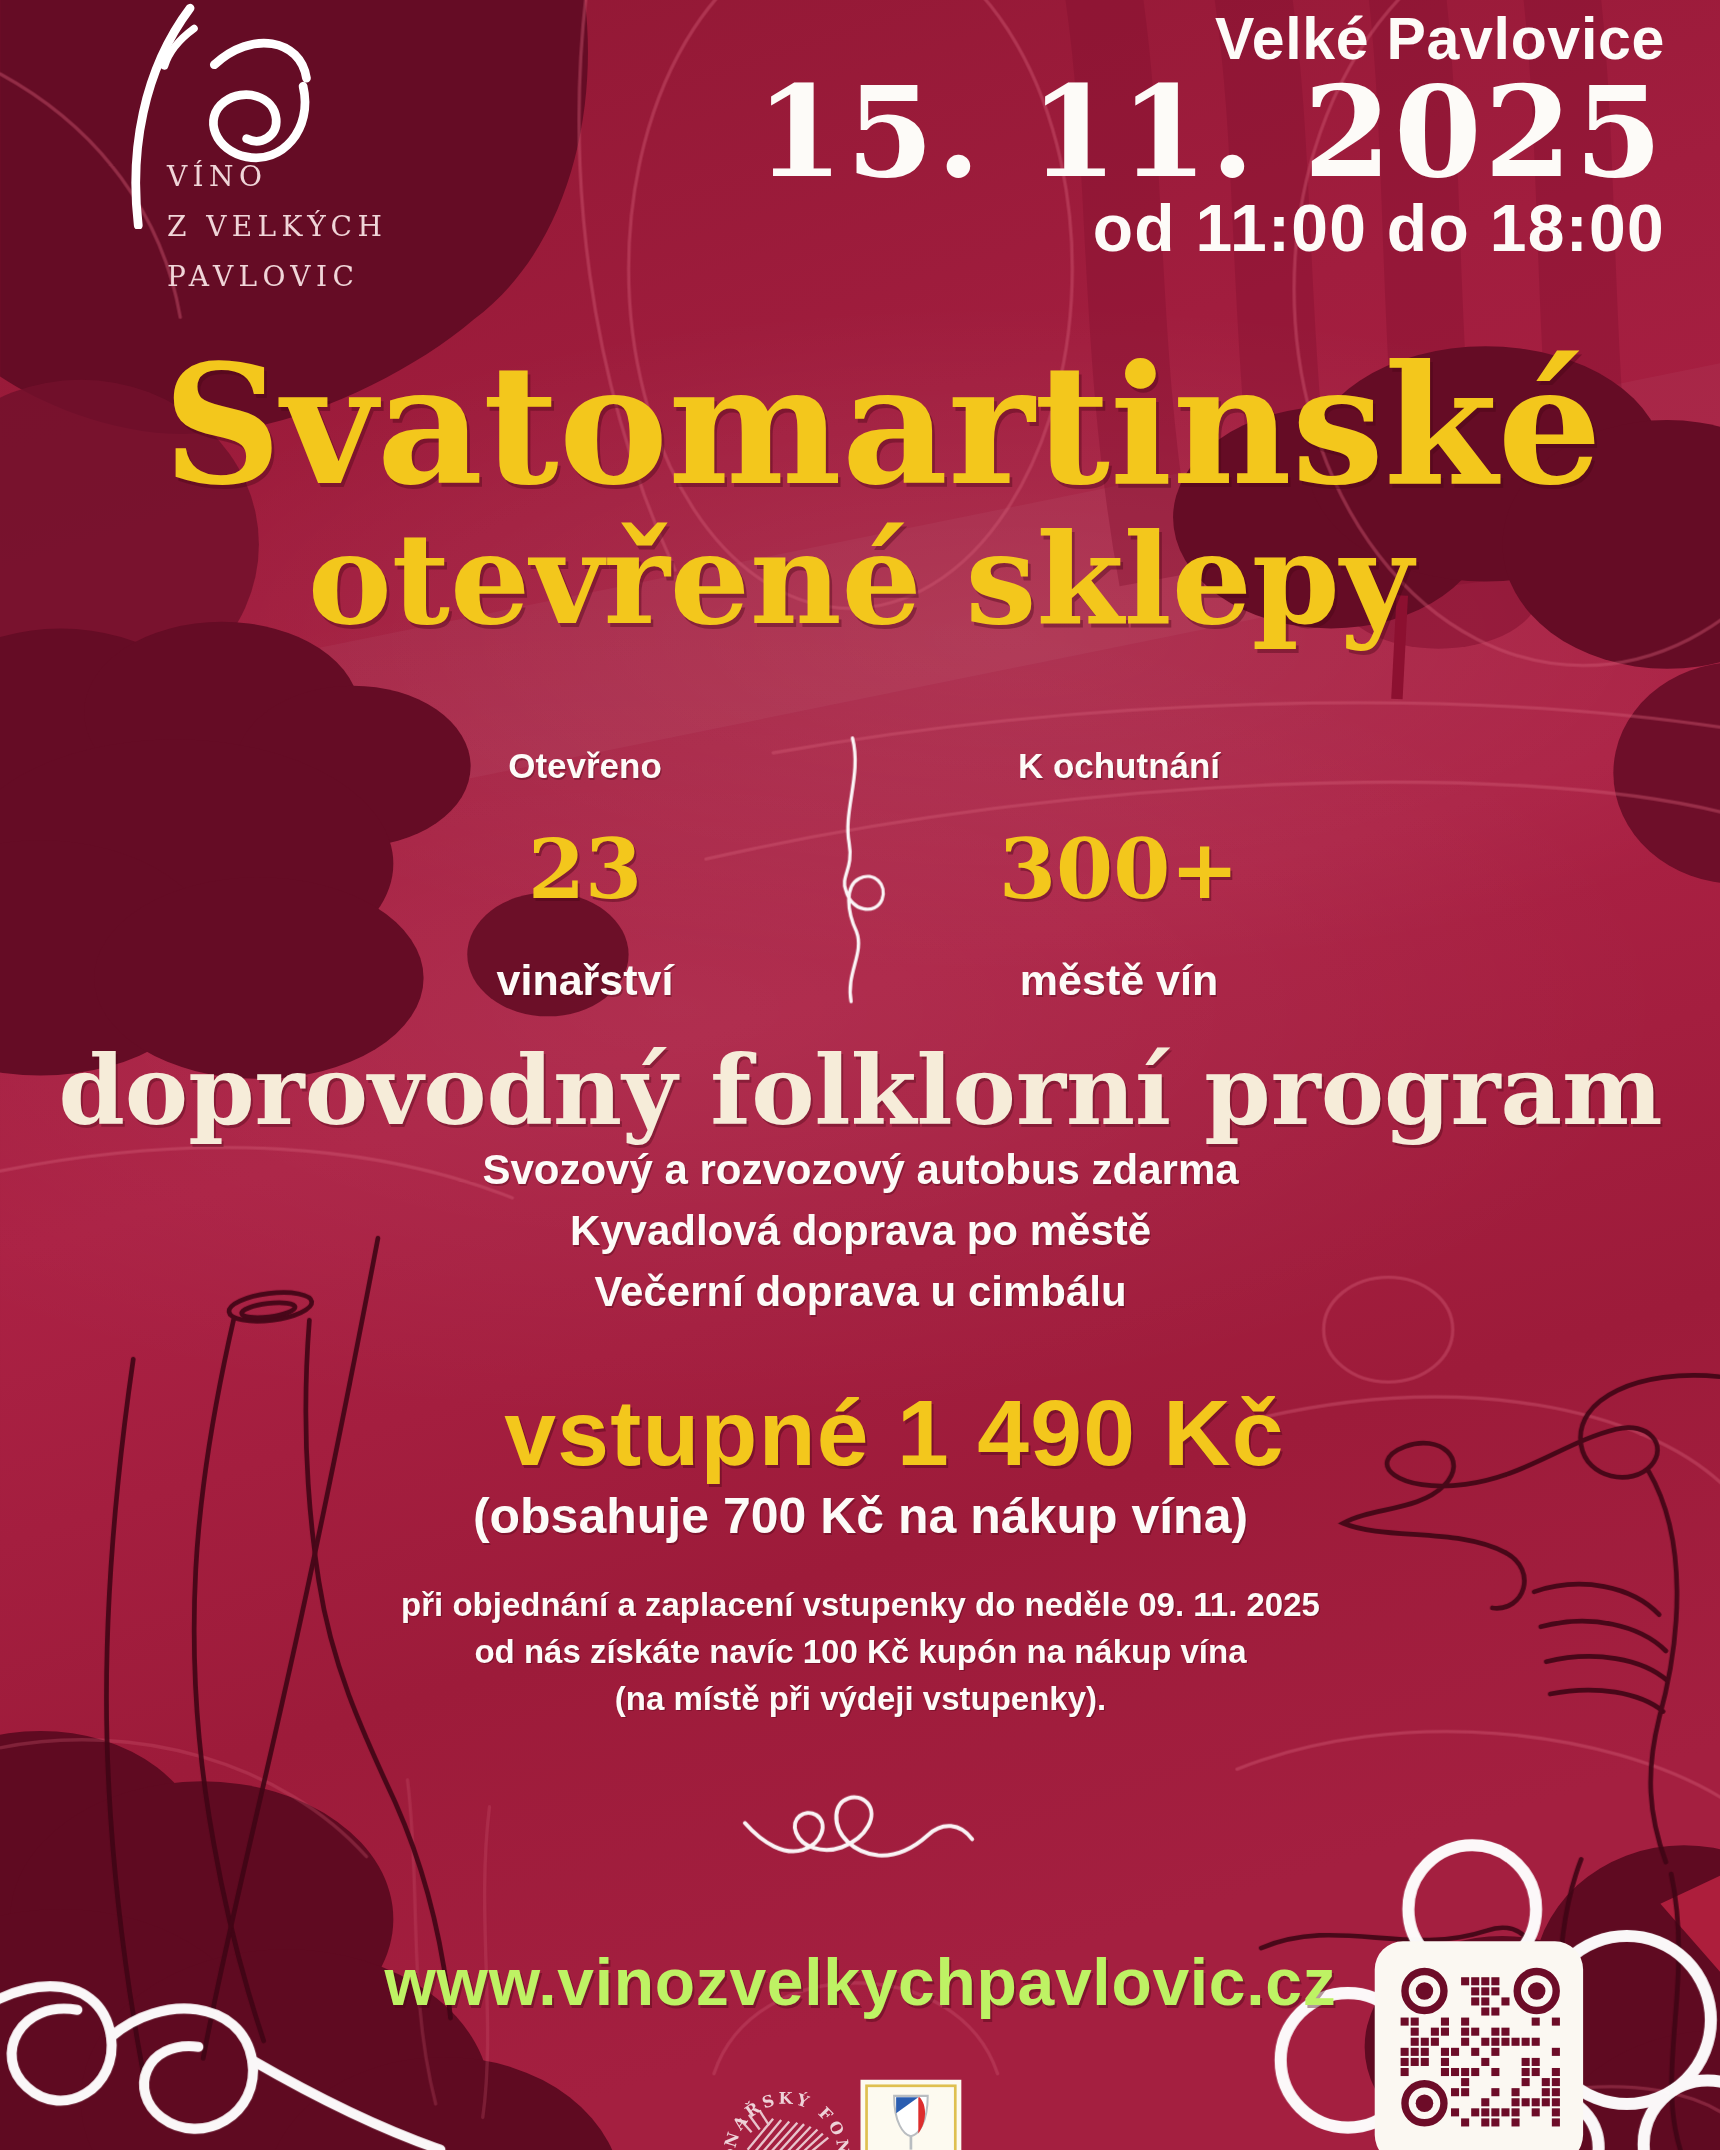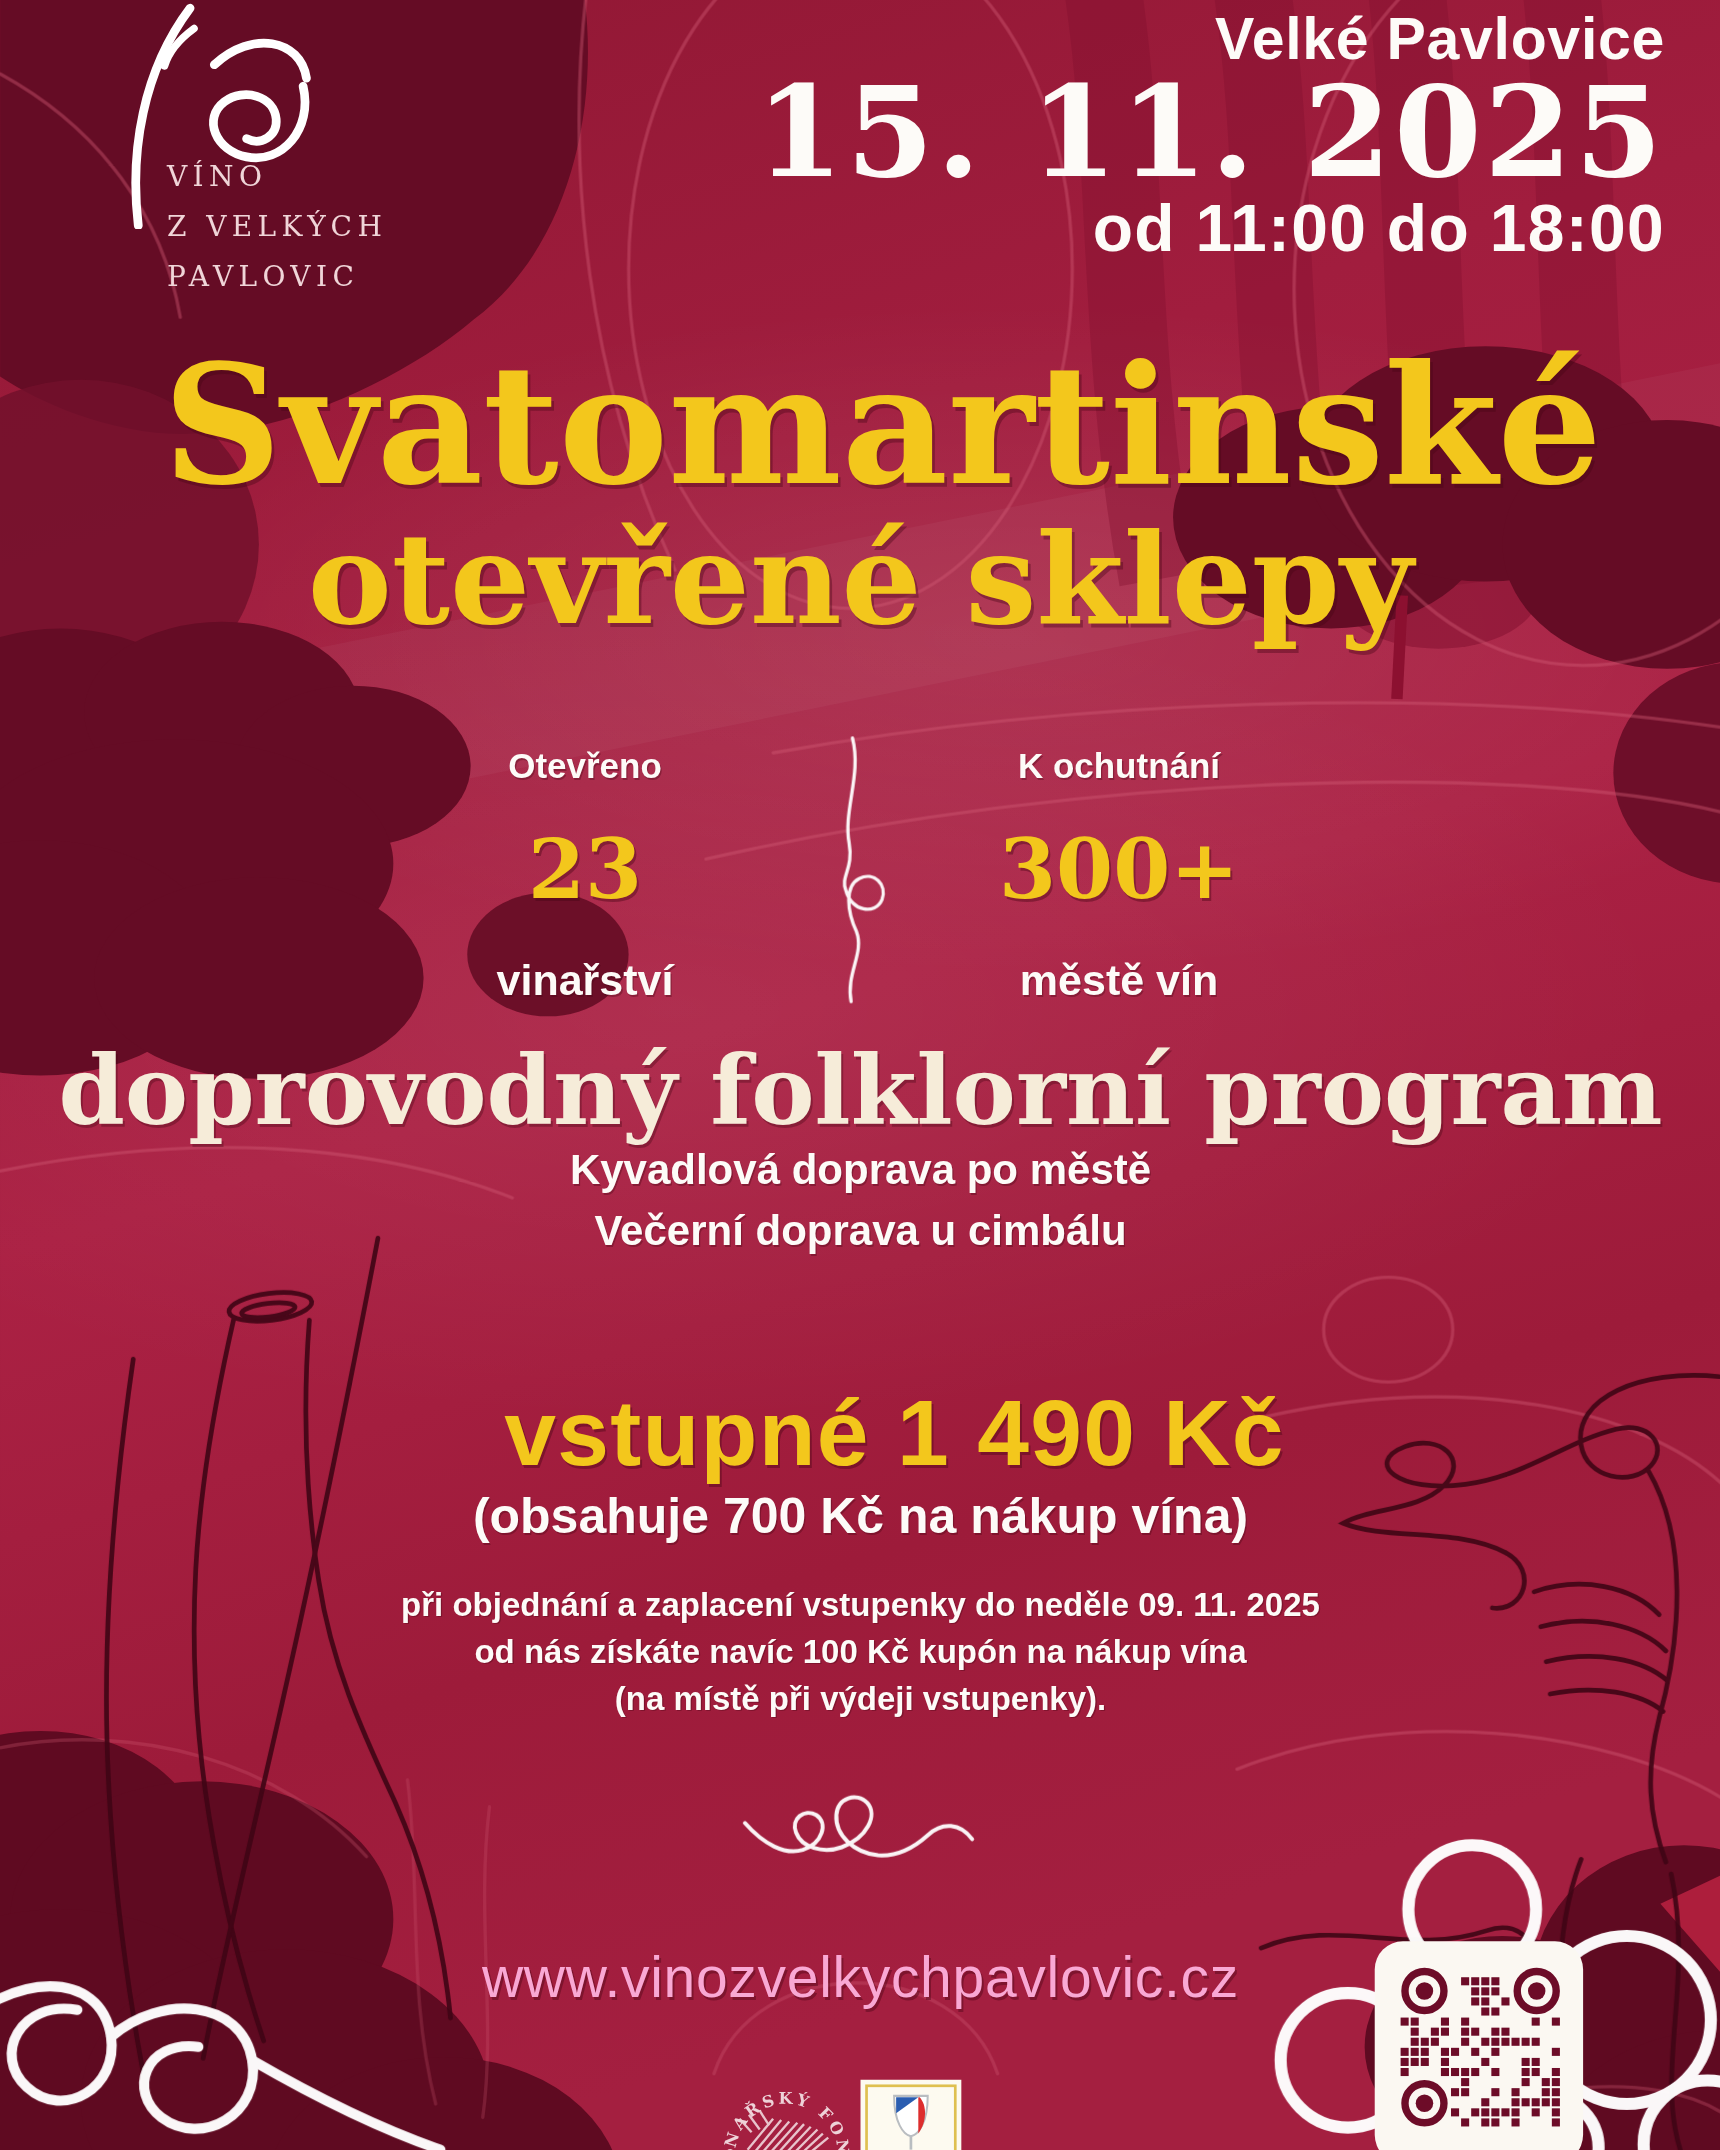--- a/index.html
+++ b/index.html
@@ -39,21 +39,21 @@
     text-shadow:1.3px 2px 0 rgba(70,5,20,.35);}
 
   .price{top:1380px;font-size:93px;font-weight:bold;color:#f3c71c;letter-spacing:1.3px;
     text-shadow:2px 3.4px 0 rgba(70,5,20,.4);padding-left:34px;}
   .price-note{top:1487px;font-size:50px;font-weight:bold;color:#fdfbf8;
     text-shadow:1.3px 2px 0 rgba(70,5,20,.35);}
 
   .promo{top:1581px;font-size:33px;font-weight:bold;color:#fdfbf8;line-height:47px;
     text-shadow:1.3px 1.3px 0 rgba(70,5,20,.35);}
 
-  .site{top:1944px;font-size:57px;font-weight:normal;color:#f9a8d4;letter-spacing:0.7px;
+  .site{top:1944px;font-size:66px;font-weight:bold;color:#bef264;letter-spacing:0.7px;
     text-shadow:2px 2.7px 0 rgba(70,5,20,.4);}
 </style>
 </head>
 <body>
 
 <div class="poster">
 
   <svg width="1721" height="2151" viewBox="0 0 2560 3200">
     <defs>
       <linearGradient id="bgGrad" x1="0" y1="0" x2="0.25" y2="1">
@@ -197,20 +197,21 @@
     <div class="stat-unit">vinařství</div>
   </div>
   <div class="stat stat-right">
     <div class="stat-label">K ochutnání</div>
     <div class="stat-value">300+</div>
     <div class="stat-unit">městě vín</div>
   </div>
 
   <div class="abs center prog-head">doprovodný folklorní program</div>
   <div class="abs center prog-items">
+    <div>Svozový a rozvozový autobus zdarma</div>
     <div>Kyvadlová doprava po městě</div>
     <div>Večerní doprava u cimbálu</div>
   </div>
 
   <div class="abs center price">vstupné 1 490 Kč</div>
   <div class="abs center price-note">(obsahuje 700 Kč na nákup vína)</div>
 
   <div class="abs center promo">
     <div>při objednání a zaplacení vstupenky do neděle 09. 11. 2025</div>
     <div>od nás získáte navíc 100 Kč kupón na nákup vína</div>

